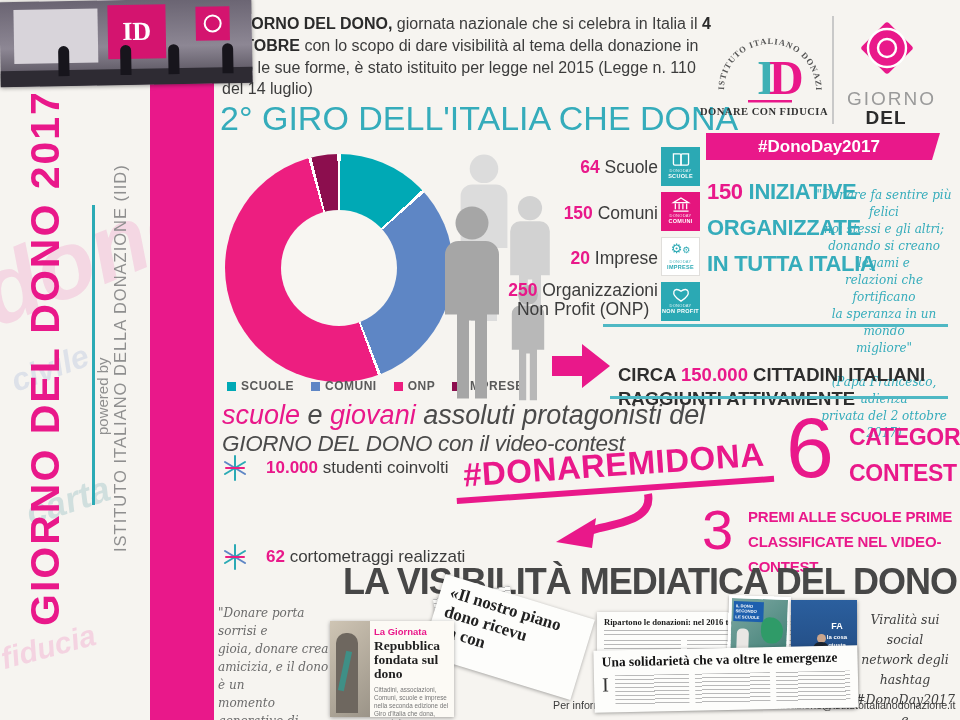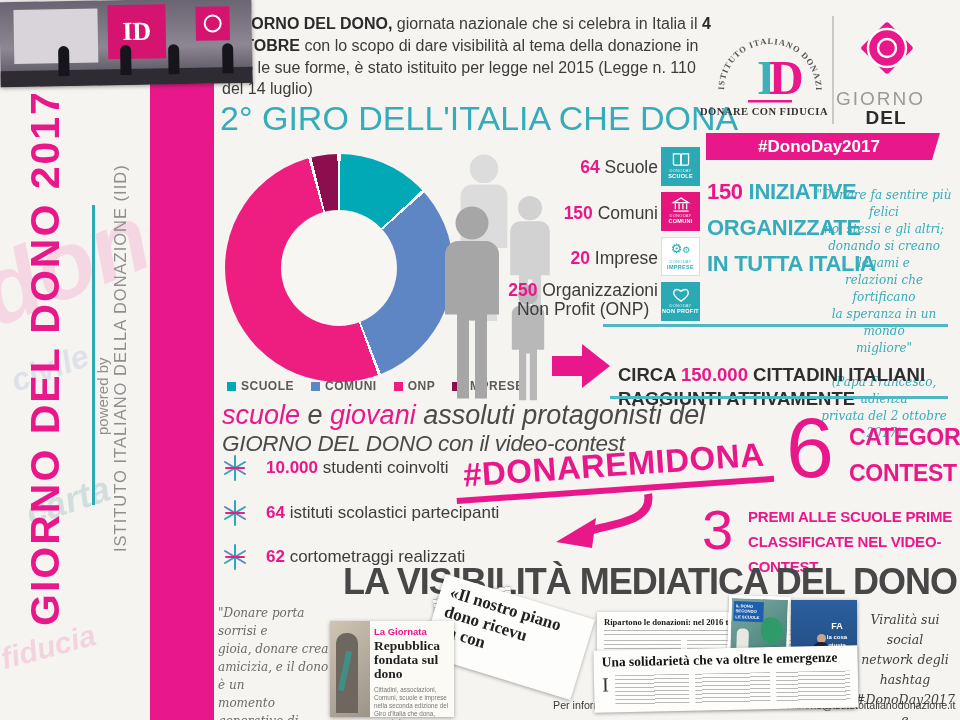--- a/index.html
+++ b/index.html
@@ -27,21 +27,21 @@
   .intro { position:absolute; left:222px; top:13px; width:492px; font-size:16px; line-height:1.36; color:#3C3C3C; }
   .intro b { color:#2b2b2b; }
   .main-title { position:absolute; left:220px; top:99px; font-size:34px; color:#35ACBB; letter-spacing:0px; font-weight:400; white-space:nowrap; }
 
   
   .iid-logo { position:absolute; left:706px; top:8px; }
   .iid-tagline { position:absolute; left:700px; top:106px; width:128px; text-align:center;
                  font-family:"Liberation Serif", serif; font-weight:bold; font-size:10.5px; color:#333; letter-spacing:.5px; }
   .logo-div { position:absolute; left:832px; top:16px; width:2px; height:108px; background:#c9c9c9; }
   .gdd-logo { position:absolute; left:851px; top:12px; }
-  .gdd-l1 { position:absolute; left:836px; top:88px; width:100px; text-align:left; font-size:19px; letter-spacing:2px; color:#9A9A9A; }
+  .gdd-l1 { position:absolute; left:836px; top:88px; width:100px; text-align:right; font-size:19px; letter-spacing:2px; color:#9A9A9A; }
   .gdd-l2 { position:absolute; left:836px; top:107px; width:100px; text-align:center; font-size:19px; letter-spacing:1px; font-weight:bold; color:#2b2b2b; }
   .banner { position:absolute; left:706px; top:133px; width:226px; height:27px; background:#E9188A; color:#fff;
             font-weight:bold; font-size:17px; text-align:center; line-height:27px; }
   .banner::after { content:""; position:absolute; right:-8px; top:0; border-left:8px solid #E9188A; border-bottom:27px solid transparent; }
 
   
   .donut { position:absolute; left:225px; top:154px; width:228px; height:228px; border-radius:50%; }
   .donut-hole { position:absolute; left:281px; top:210px; width:116px; height:116px; border-radius:50%; background:#F8F6F2; }
   .legend { position:absolute; left:227px; top:379px; display:flex; gap:17px; font-size:12px; color:#5a5a5a; letter-spacing:.5px; font-weight:bold; }
   .legend .li { display:flex; align-items:center; gap:5px; }
@@ -301,29 +301,20 @@
 
   <div class="bullet b1">
     <svg width="26" height="26" viewBox="0 0 26 26" stroke-linecap="round">
       <line x1="13" y1="1" x2="13" y2="25" stroke="#2BAAB5" stroke-width="2"></line>
       <line x1="3" y1="7" x2="23" y2="19" stroke="#5E86C5" stroke-width="2"></line>
       <line x1="23" y1="7" x2="3" y2="19" stroke="#2BAAB5" stroke-width="2"></line>
       <line x1="4" y1="13" x2="22" y2="13" stroke="#ED1E80" stroke-width="2"></line>
     </svg>
     <span><b>10.000</b><span> studenti coinvolti</span></span>
   </div>
-  <div class="bullet b2">
-    <svg width="26" height="26" viewBox="0 0 26 26" stroke-linecap="round">
-      <line x1="13" y1="1" x2="13" y2="25" stroke="#2BAAB5" stroke-width="2"></line>
-      <line x1="3" y1="7" x2="23" y2="19" stroke="#5E86C5" stroke-width="2"></line>
-      <line x1="23" y1="7" x2="3" y2="19" stroke="#2BAAB5" stroke-width="2"></line>
-      <line x1="4" y1="13" x2="22" y2="13" stroke="#ED1E80" stroke-width="2"></line>
-    </svg>
-    <span><b>64</b><span> istituti scolastici partecipanti</span></span>
-  </div>
   <div class="bullet b3">
     <svg width="26" height="26" viewBox="0 0 26 26" stroke-linecap="round">
       <line x1="13" y1="1" x2="13" y2="25" stroke="#2BAAB5" stroke-width="2"></line>
       <line x1="3" y1="7" x2="23" y2="19" stroke="#5E86C5" stroke-width="2"></line>
       <line x1="23" y1="7" x2="3" y2="19" stroke="#2BAAB5" stroke-width="2"></line>
       <line x1="4" y1="13" x2="22" y2="13" stroke="#ED1E80" stroke-width="2"></line>
     </svg>
     <span><b>62</b><span> cortometraggi realizzati</span></span>
   </div>
 

